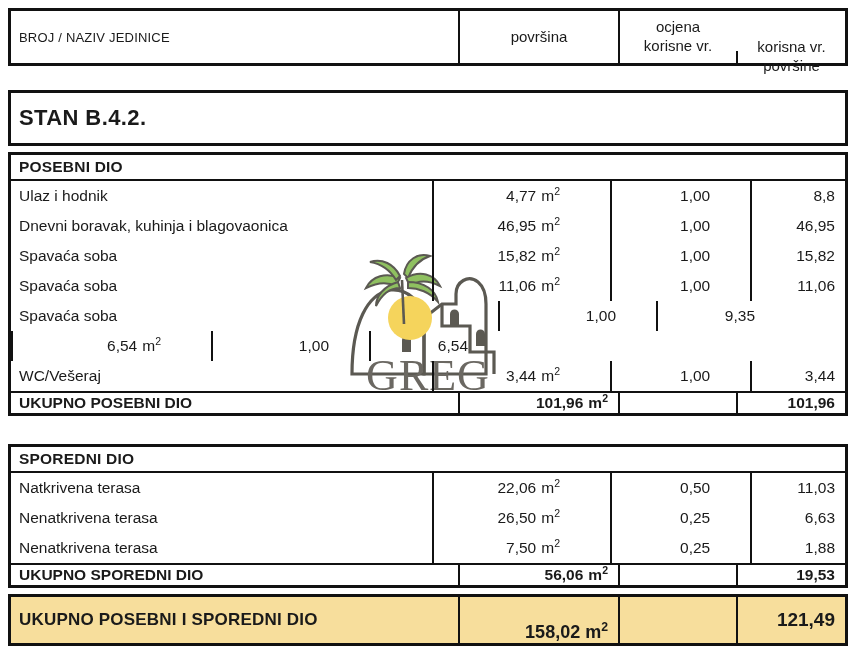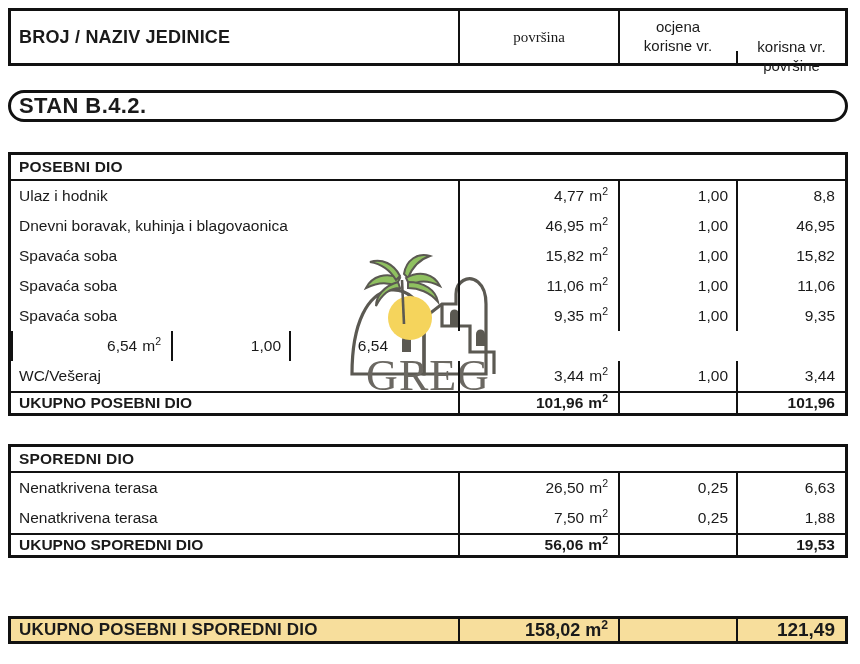--- a/index.html
+++ b/index.html
@@ -40,75 +40,75 @@
   .block.transparent-bg { background: transparent; }
 
   .row {
     display: flex;
     box-sizing: border-box;
     width: 100%;
   }
 
   .c-name   { width: 447px; box-sizing: border-box; padding: 0 8px; display: flex; align-items: center; }
   .c-area   { width: 160px; box-sizing: border-box; padding: 0 10px 0 4px; display: flex; align-items: center; justify-content: flex-end; }
-  .c-coef   { width: 118px; box-sizing: border-box; padding: 0 8px; display: flex; align-items: center; justify-content: flex-end; }
+  .c-coef   { width: 118px; box-sizing: border-box; padding: 0 0; display: flex; align-items: center; justify-content: flex-end; }
   .c-use    { width: 109px; box-sizing: border-box; padding: 0 10px 0 4px; display: flex; align-items: center; justify-content: flex-end; }
 
   .vsep { border-left: 2px solid #111; }
 
   
   #header-block { top: 8px; height: 58px; }
   #header-block .row { height: 100%; }
-  #header-block .c-name { font-weight: bold; font-size: 18px; letter-spacing: .2px; }
+  #header-block .c-name { font-weight: normal; font-size: 13px; letter-spacing: .2px; }
   #header-block .hcell {
     display: flex; flex-direction: column; align-items: center; justify-content: center;
     font-size: 15px; line-height: 1.25; text-align: center; box-sizing: border-box;
   }
-  #header-block .c-area.hcell { padding: 0 4px; font-family: Liberation Serif, serif; }
+  #header-block .c-area.hcell { padding: 0 4px; }
   #header-block .c-coef.hcell { justify-content: center; padding: 0 20px; }
   #header-block .c-use.hcell  { justify-content: center; padding: 0 4px; margin-top: 40px; }
 
   
-  #unit-block { top: 90px; height: 32px; border-radius: 17px; }
+  #unit-block { top: 90px; height: 56px; }
   #unit-title {
     font-size: 22px; font-weight: bold; letter-spacing: .4px;
     display: flex; align-items: center; height: 100%; padding: 0 8px; box-sizing: border-box;
   }
 
   
   .section-head {
     height: 26px;
     font-weight: bold;
     font-size: 15.5px;
     letter-spacing: .2px;
     border-bottom: 2px solid #111;
   }
   .section-head .c-name { width: 100%; }
 
-  .data-row { height: 30px; font-size: 15.5px; }
+  .data-row { height: 30px; font-size: 15.5px; gap: 40px; }
   .data-row .c-name { font-size: 15.5px; }
 
   .total-row {
     height: 22px;
     font-weight: bold;
     font-size: 15.5px;
     border-top: 2px solid #111;
   }
 
   .sup { font-size: 0.68em; vertical-align: super; line-height: 0; }
   .unit { margin-left: 5px; }
   .area-val { white-space: nowrap; }
 
   #posebni-block { top: 152px; }
   #sporedni-block { top: 444px; }
 
   
   #grand-block {
-    top: 616px;
-    height: 28px;
+    top: 594px;
+    height: 52px;
     background: #F7DE9C;
   }
   #grand-block .row { height: 100%; }
   #grand-block .c-name { font-weight: bold; font-size: 17px; letter-spacing: .2px; }
   #grand-block .c-area { font-weight: bold; font-size: 18px; align-items: flex-end; }
   #grand-block .c-use  { font-weight: bold; font-size: 19px; }
 </style>
 </head>
 <body>
 
@@ -193,23 +193,20 @@
       <div class="row data-row">
         <div class="c-name">Spavaća soba</div>
         <div class="c-area vsep">
           <span class="area-val"><span>11,06</span><span class="unit">m</span><span class="sup">2</span></span>
         </div>
         <div class="c-coef vsep">1,00</div>
         <div class="c-use vsep">11,06</div>
       </div>
       <div class="row data-row">
         <div class="c-name">Spavaća soba</div>
-        <div class="c-area vsep">
-          <span class="area-val"><span>9,35</span><span class="unit">m</span><span class="sup">2</span></span>
-        </div>
         <div class="c-coef vsep">1,00</div>
         <div class="c-use vsep">9,35</div>
       </div>
       <div class="row data-row">
         <div class="c-area vsep">
           <span class="area-val"><span>6,54</span><span class="unit">m</span><span class="sup">2</span></span>
         </div>
         <div class="c-coef vsep">1,00</div>
         <div class="c-use vsep">6,54</div>
       </div>
@@ -230,20 +227,28 @@
     <div class="c-coef vsep"></div>
     <div class="c-use vsep">101,96</div>
   </div>
 </div>
 
 <div class="block transparent-bg" id="sporedni-block">
   <div class="row section-head">
     <div class="c-name">SPOREDNI DIO</div>
   </div>
   <div id="sporedni-rows">
+      <div class="row data-row">
+        <div class="c-name">Natkrivena terasa</div>
+        <div class="c-area vsep">
+          <span class="area-val"><span>22,06</span><span class="unit">m</span><span class="sup">2</span></span>
+        </div>
+        <div class="c-coef vsep">0,50</div>
+        <div class="c-use vsep">11,03</div>
+      </div>
       <div class="row data-row">
         <div class="c-name">Nenatkrivena terasa</div>
         <div class="c-area vsep">
           <span class="area-val"><span>26,50</span><span class="unit">m</span><span class="sup">2</span></span>
         </div>
         <div class="c-coef vsep">0,25</div>
         <div class="c-use vsep">6,63</div>
       </div>
       <div class="row data-row">
         <div class="c-name">Nenatkrivena terasa</div>

